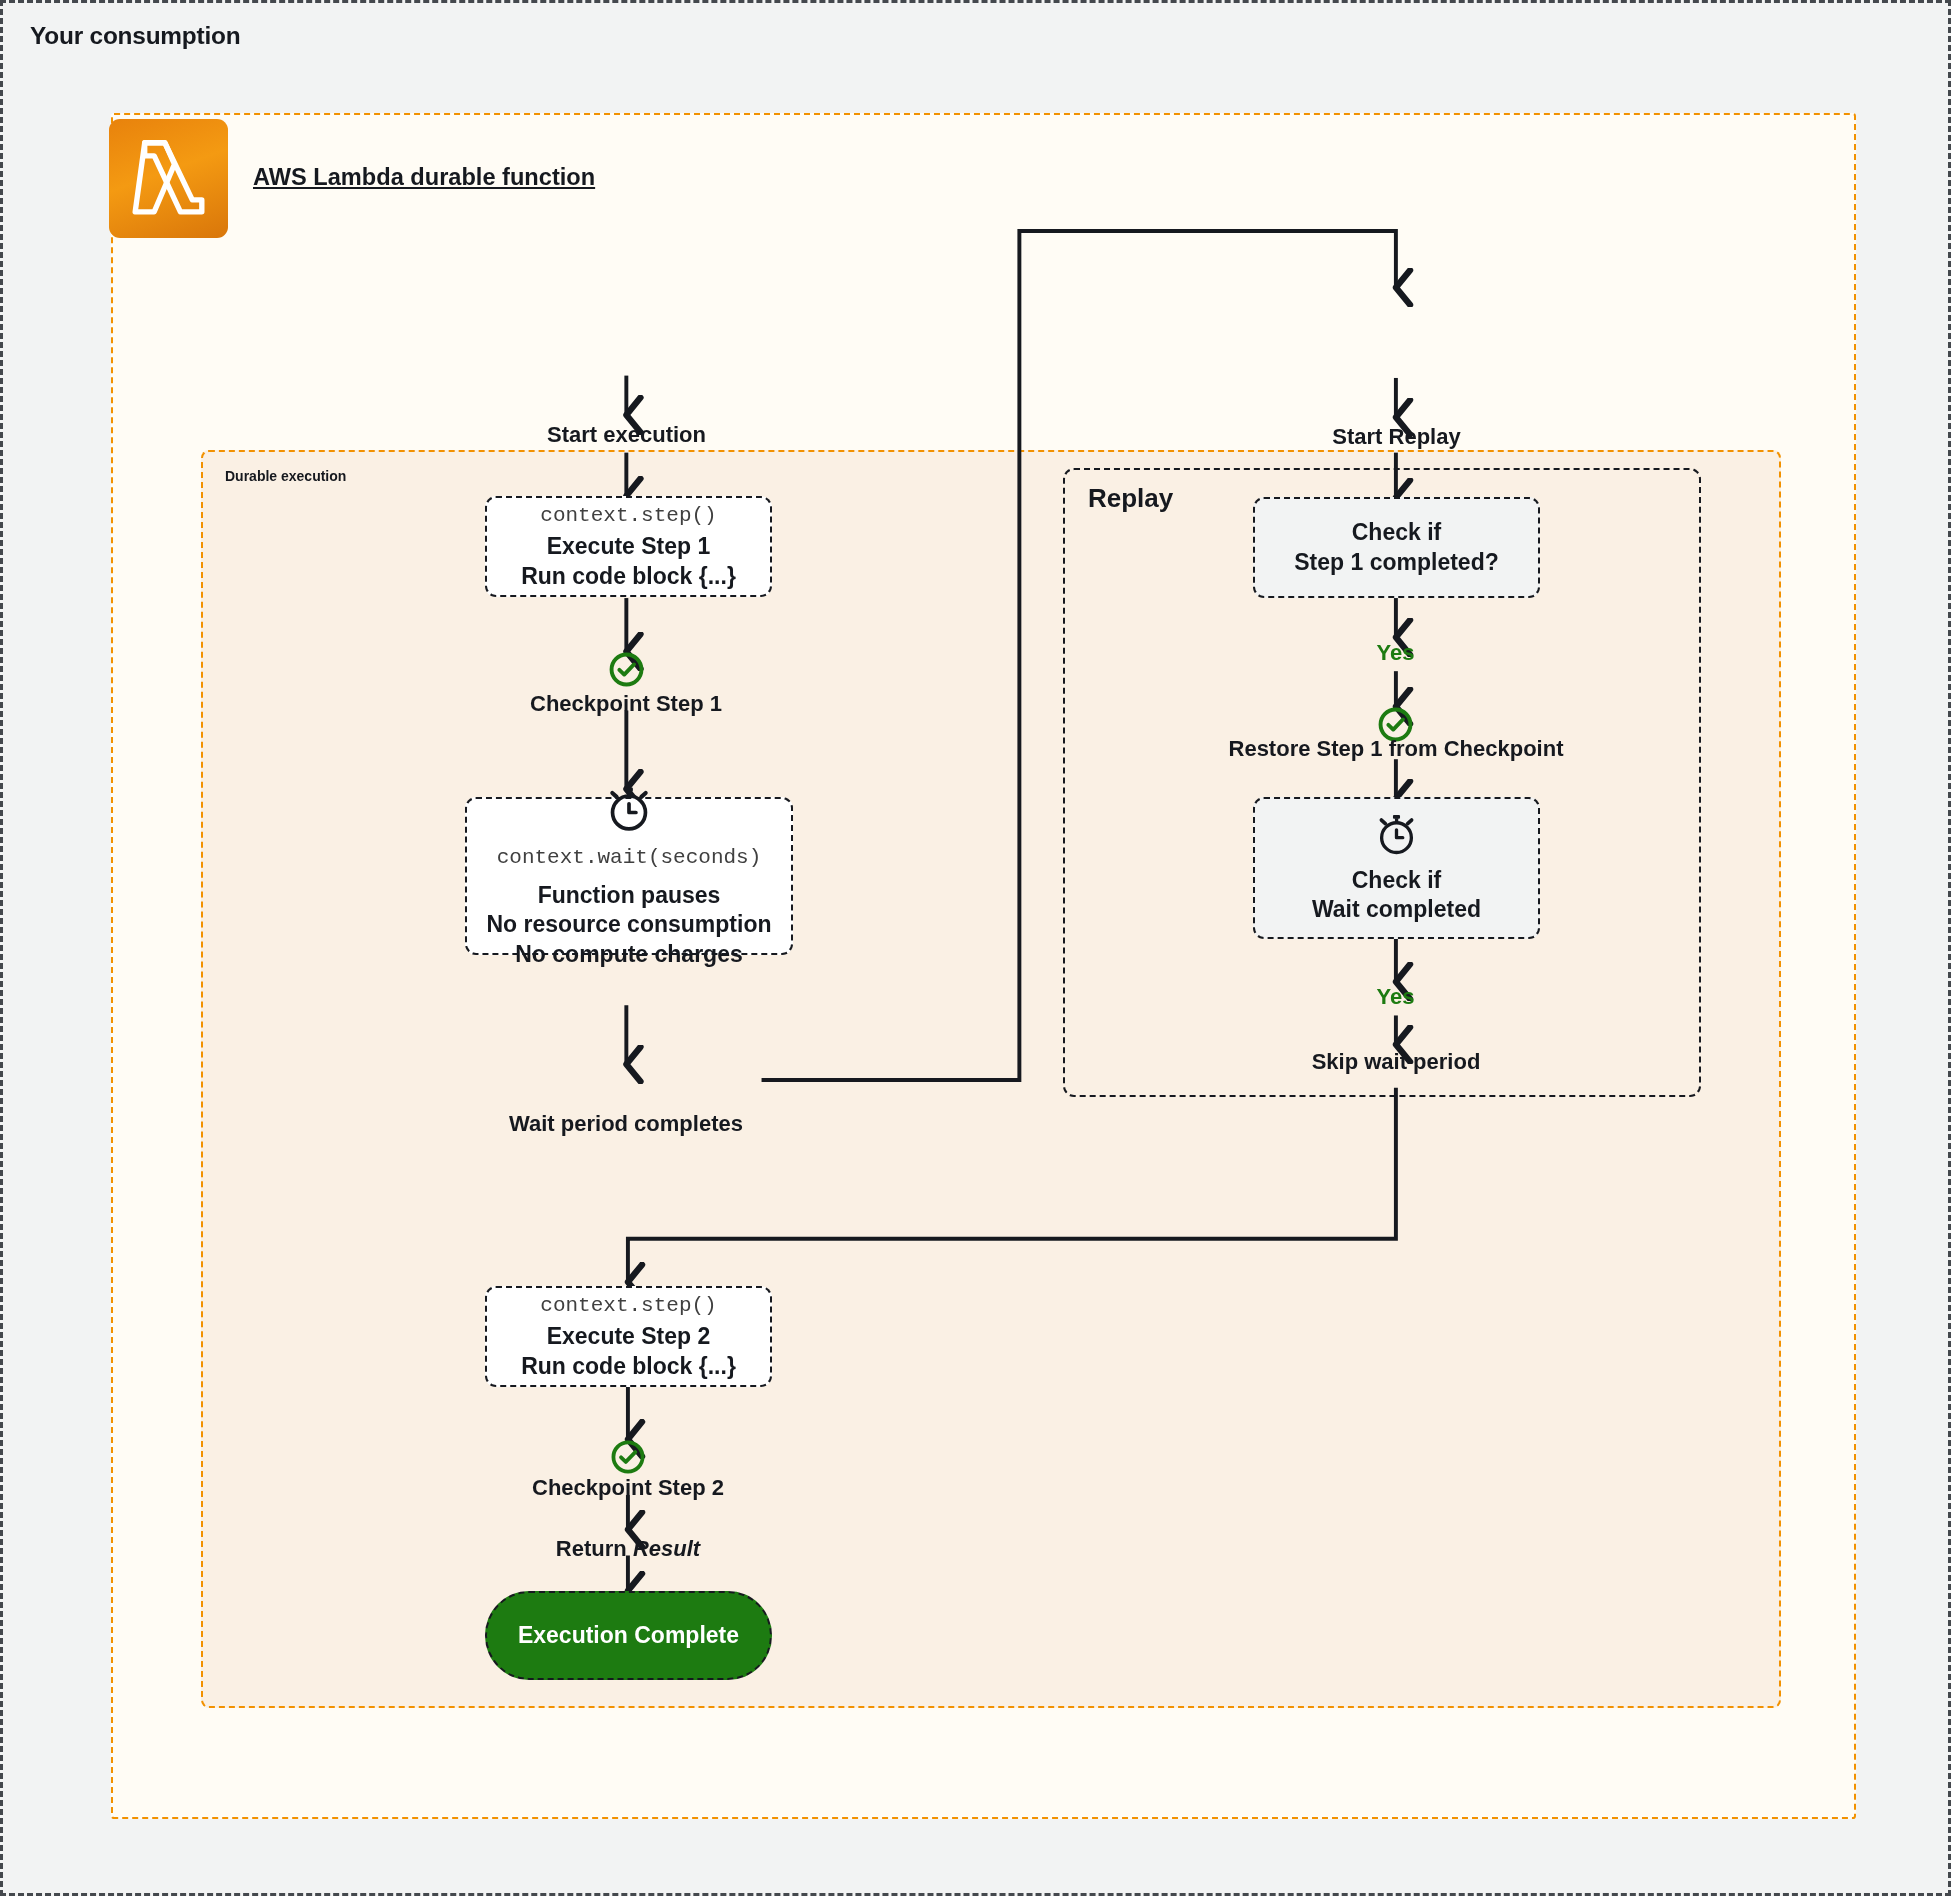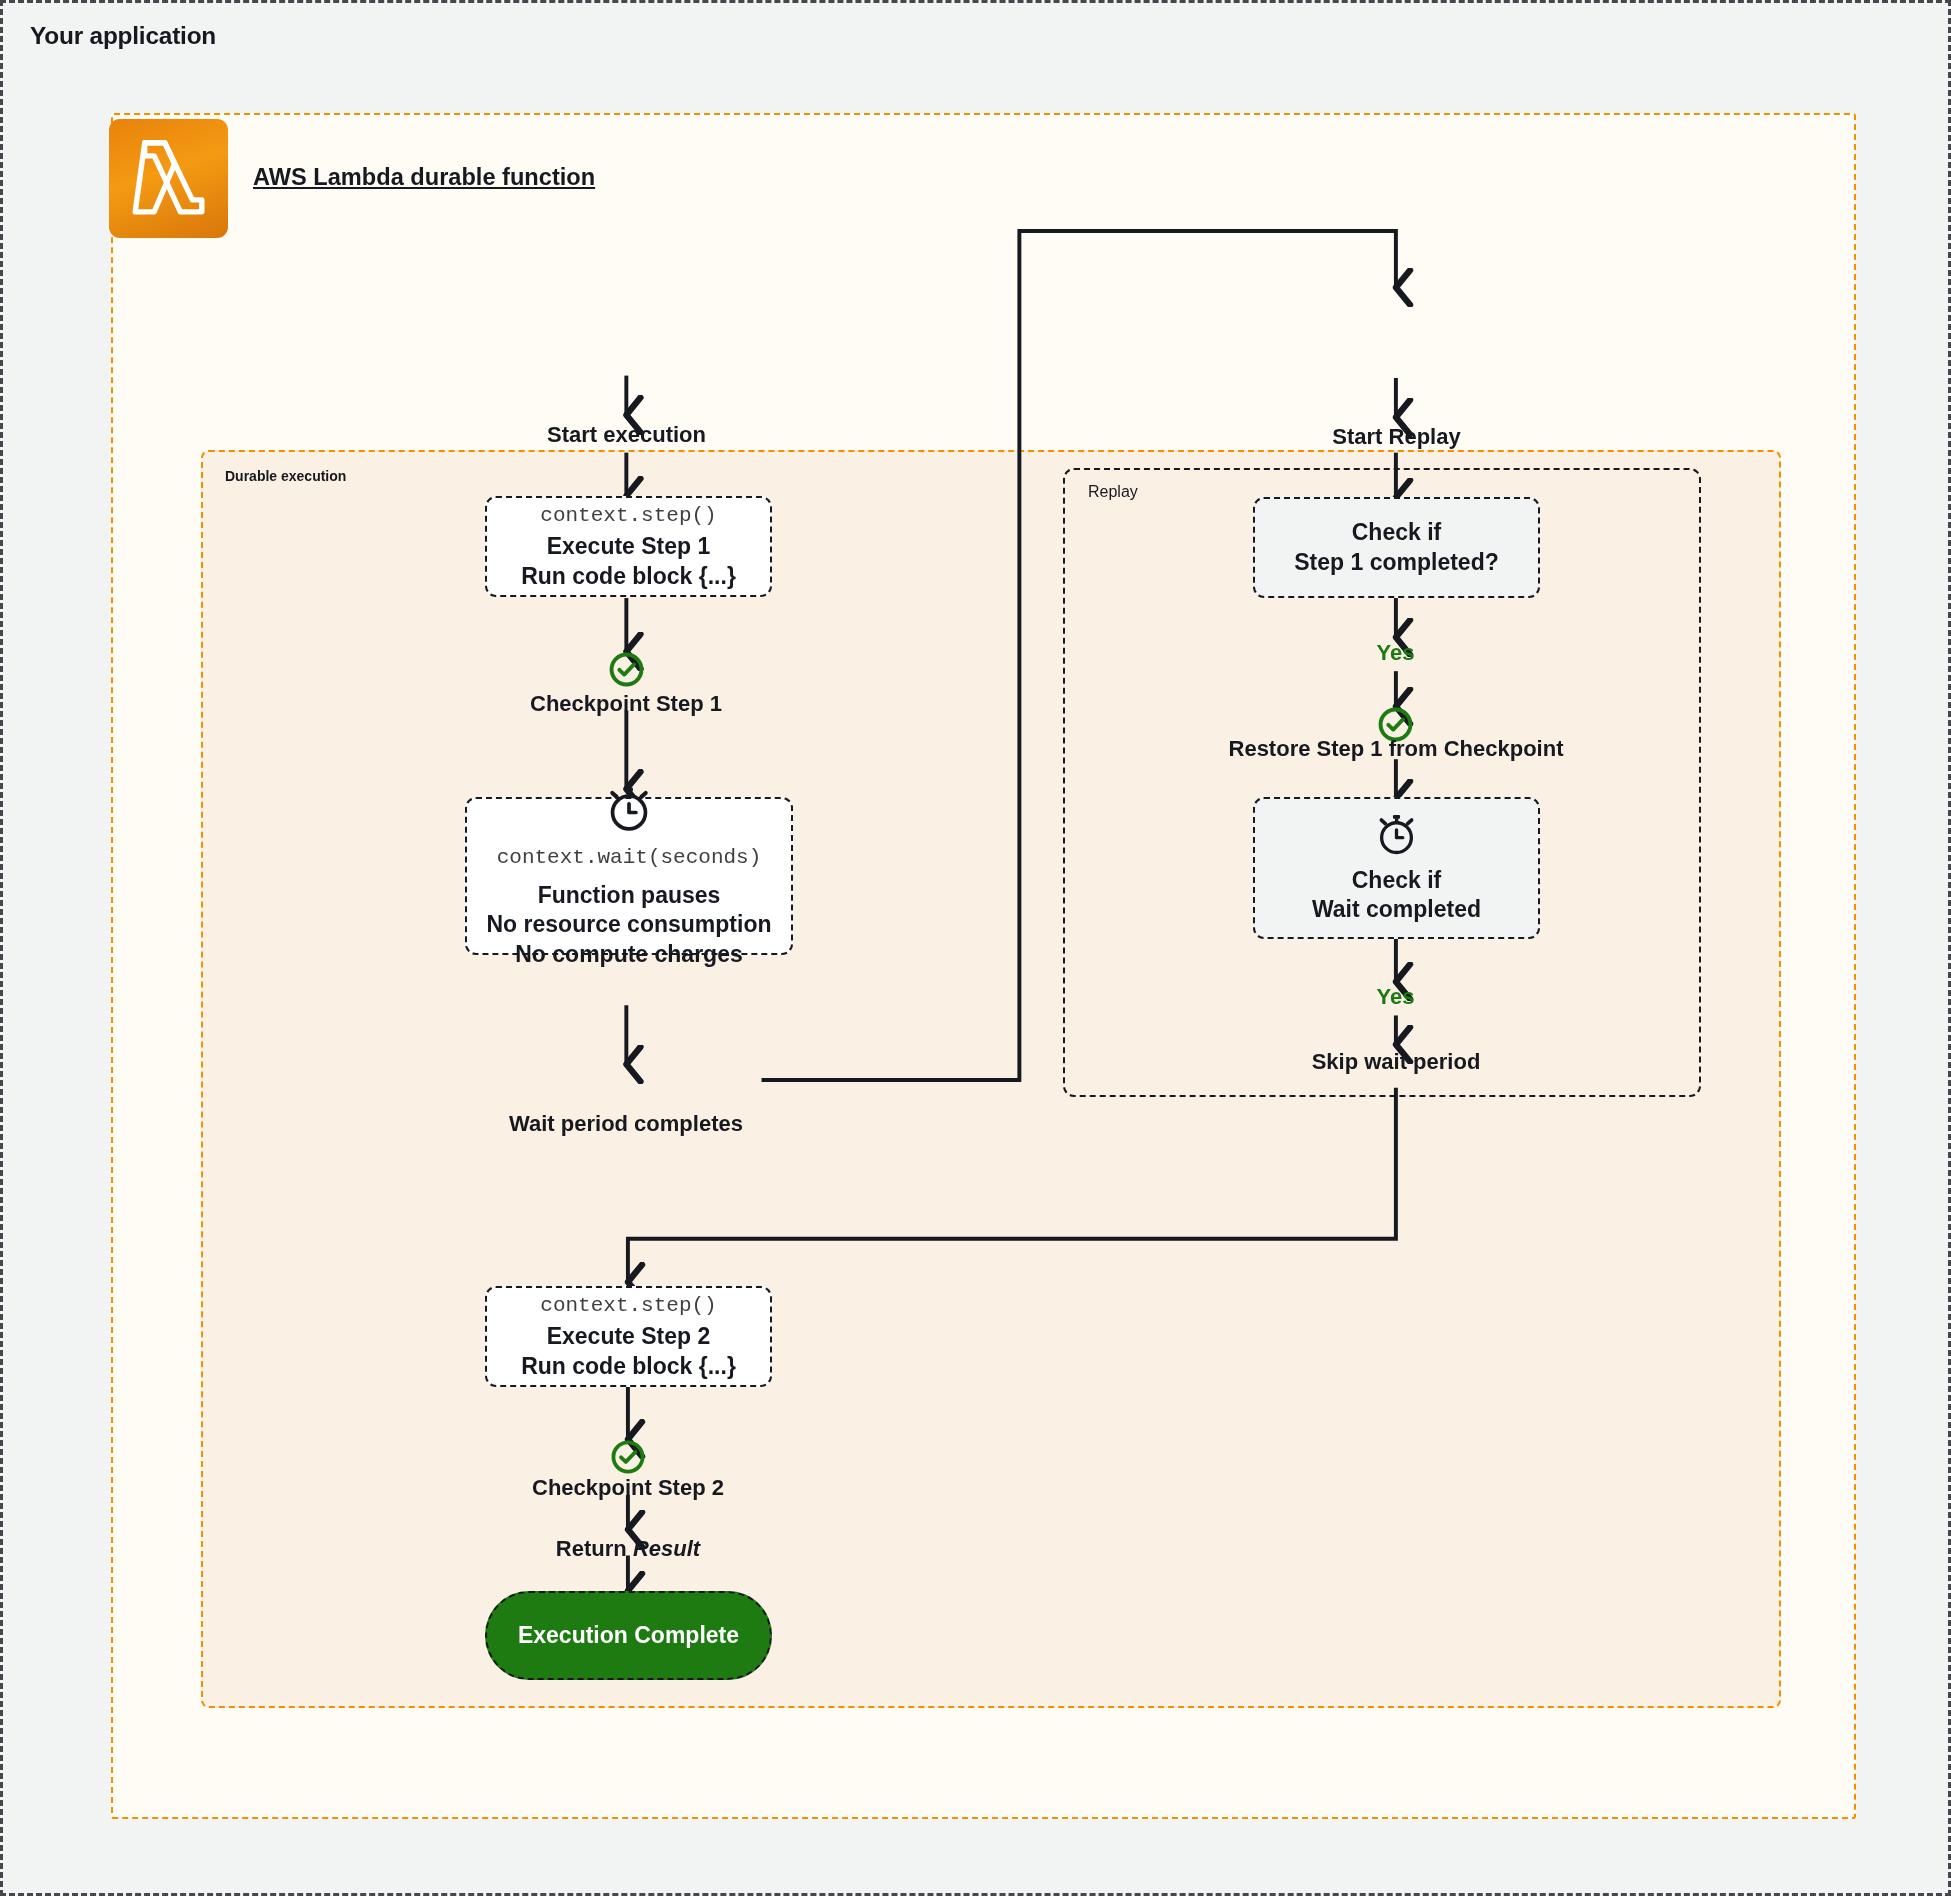--- a/index.html
+++ b/index.html
@@ -94,22 +94,22 @@
     height: 629px;
     border: 2.4px dashed #16191f;
     border-radius: 11px;
     box-sizing: border-box;
     background: transparent;
   }
   #replay-label {
     position: absolute;
     left: 1085px;
     top: 480px;
-    font-size: 16px;
-    font-weight: normal;
+    font-size: 26px;
+    font-weight: bold;
     color: #16191f;
     z-index: 3;
   }
 
   
   .node {
     position: absolute;
     box-sizing: border-box;
     display: flex;
     flex-direction: column;
@@ -171,21 +171,21 @@
     height: 1896px;
     z-index: 2;
     pointer-events: none;
   }
 </style>
 </head>
 <body>
 
 <div id="page">
 
-  <div class="app-title">Your application</div>
+  <div class="app-title">Your consumption</div>
 
   <div id="lambda-box"></div>
 
   <div id="lambda-icon">
     <svg viewBox="0 0 100 100" aria-hidden="true">
       <path d="M22 78 L38 78 L55 38 L47 20 L30 20 Z" fill="none" stroke="#ffffff" stroke-width="4.5" stroke-linejoin="round"></path>
       <path d="M30 20 L30 31 L38 31 L60 78 L78 78 L78 68 L70 68 L47 20 Z" fill="none" stroke="#ffffff" stroke-width="4.5" stroke-linejoin="round"></path>
     </svg>
   </div>
   <div id="lambda-label">AWS Lambda durable function</div>

